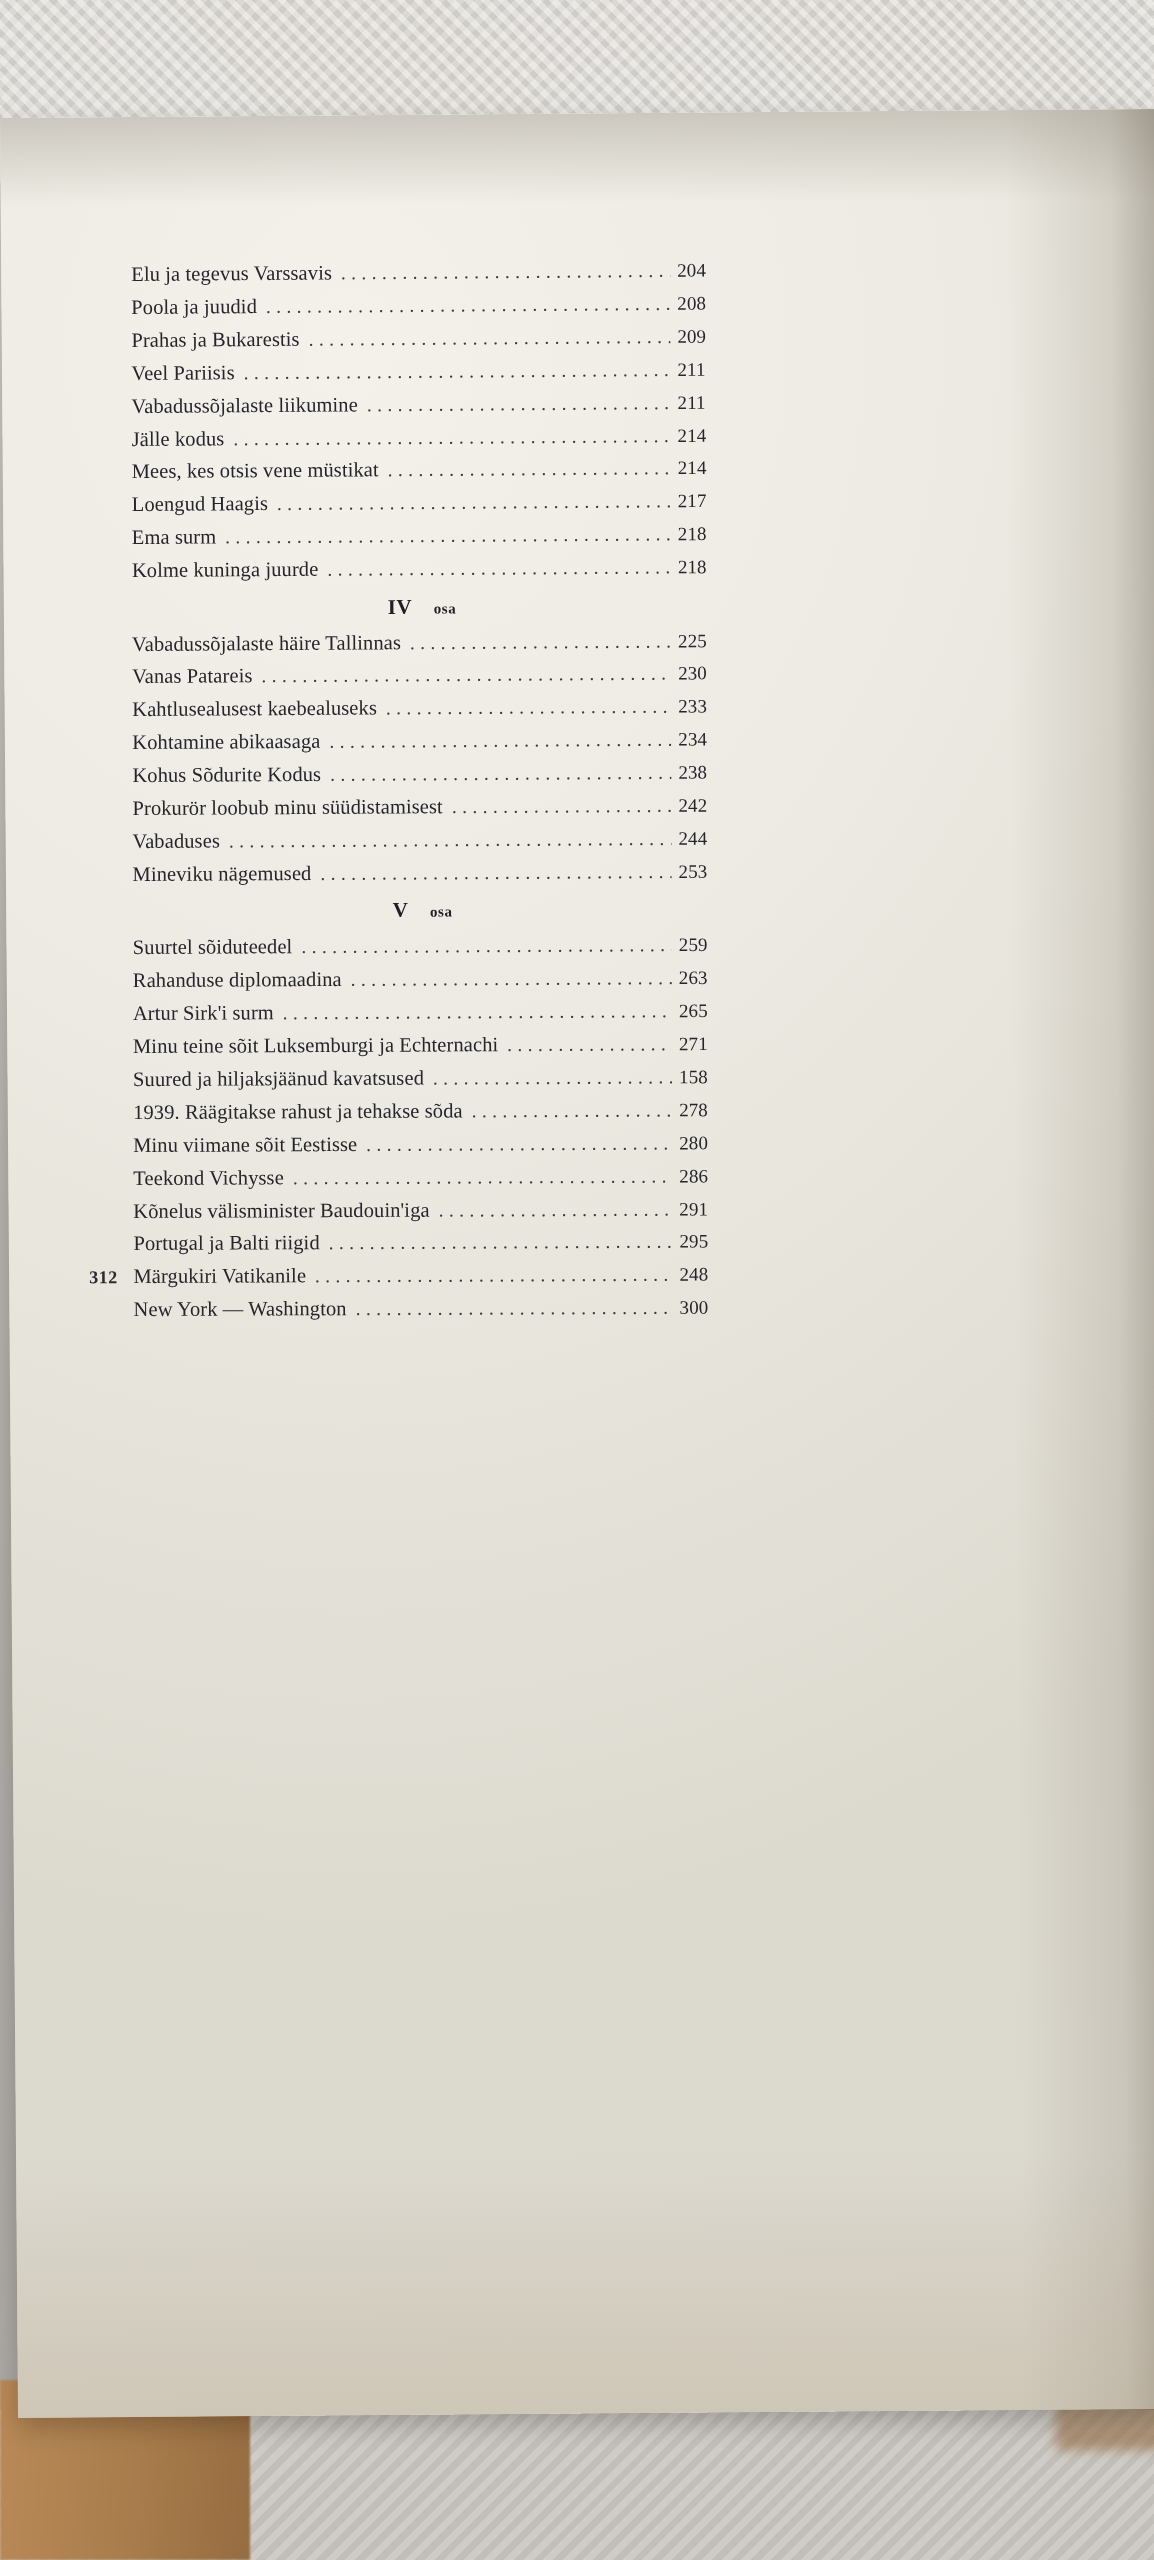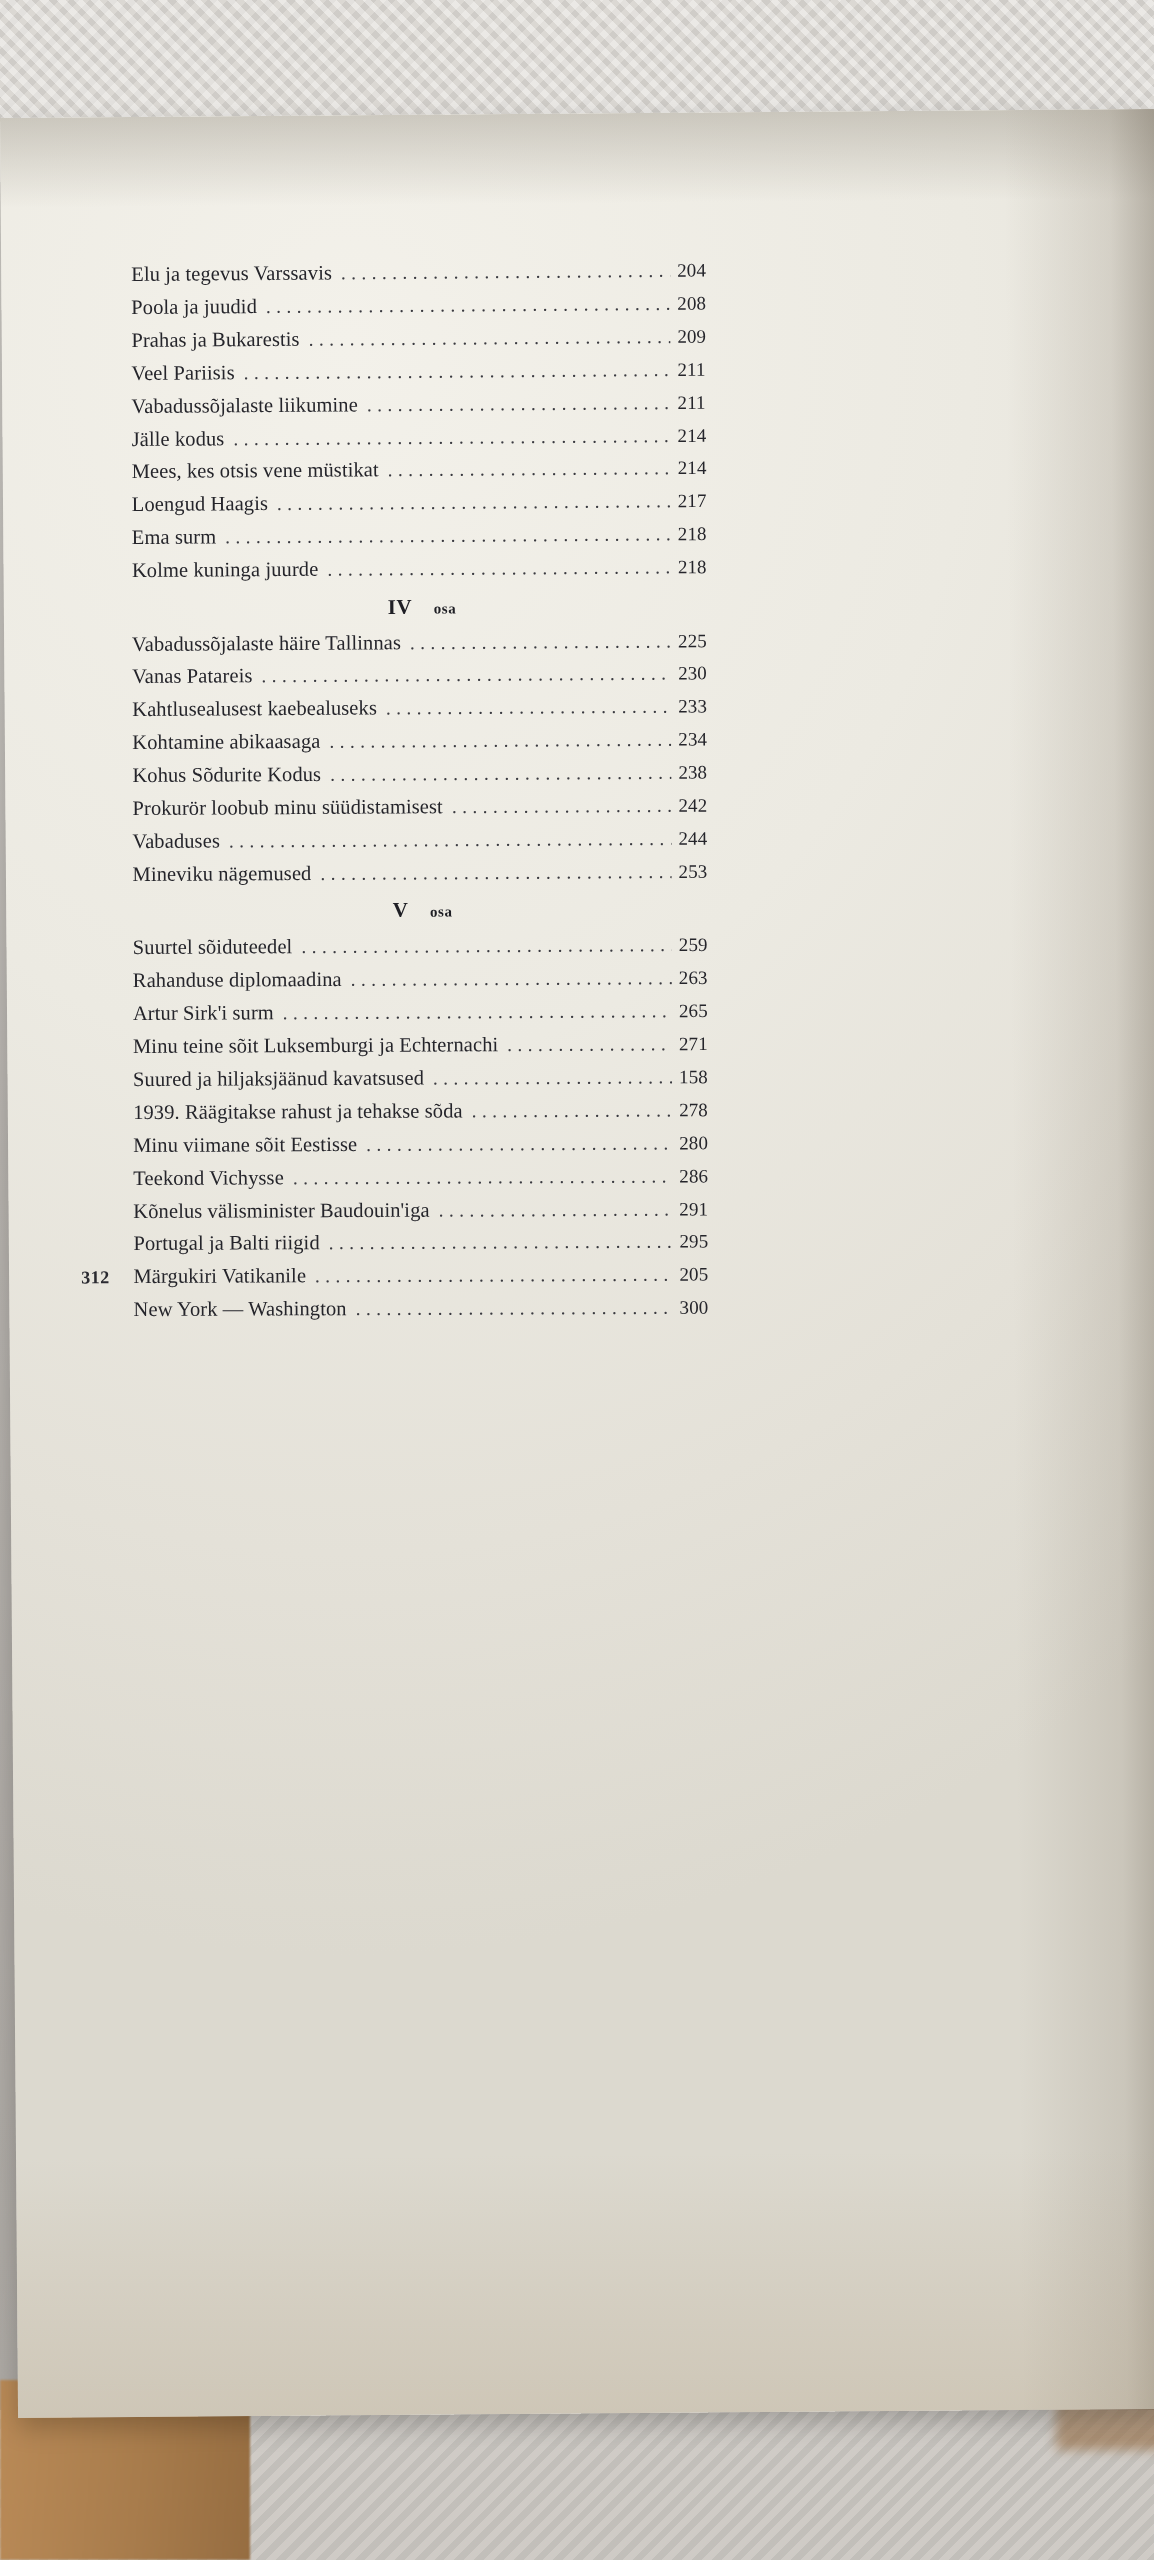--- a/index.html
+++ b/index.html
@@ -139,21 +139,21 @@
     margin: 14px 0 10px 0;
     font-size: 21px;
     font-weight: bold;
     letter-spacing: .6px;
     color: #1f1f25;
   }
   .part .small { font-size: 15px; font-weight: bold; margin-left: 17px; }
 
   .folio {
     position: absolute;
-    left: 72px;
+    left: 80px;
     top: 1150px;
     font-size: 18px;
     font-weight: bold;
     color: #2a2a30;
     letter-spacing: .5px;
   }
 
   
   .toc .entry:nth-child(n) { transform-origin: left center; }
 </style>
@@ -311,21 +311,21 @@
           <span class="pg">291</span>
         </div>
         <div class="entry" style="transform: translateX(-5.44px) rotate(0.199deg);">
           <span class="title">Portugal ja Balti riigid</span>
           <span class="leader">................................................................................</span>
           <span class="pg">295</span>
         </div>
         <div class="entry" style="transform: translateX(-5.63px) rotate(0.206deg);">
           <span class="title">Märgukiri Vatikanile</span>
           <span class="leader">................................................................................</span>
-          <span class="pg">205</span>
+          <span class="pg">248</span>
         </div>
         <div class="entry" style="transform: translateX(-5.81px) rotate(0.213deg);">
           <span class="title">New York — Washington</span>
           <span class="leader">................................................................................</span>
           <span class="pg">300</span>
         </div>
       </div>
 
     <div class="folio">312</div>
   </div>

